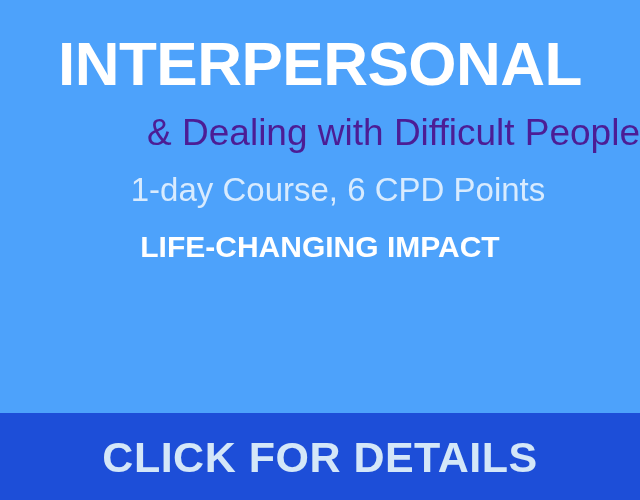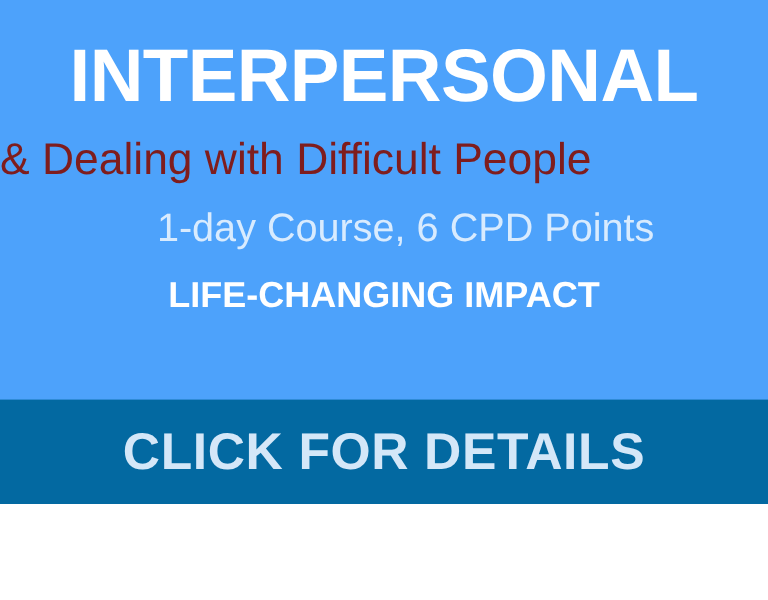--- a/index.html
+++ b/index.html
@@ -9,21 +9,21 @@
   body {
     width: 640px;
     height: 500px;
     overflow: hidden;
     font-family: "Liberation Sans", sans-serif;
   }
 
   #ad-banner {
     position: relative;
     width: 640px;
-    height: 420px;
+    height: 500px;
     background: #4da2fb;
     display: flex;
     flex-direction: column;
     cursor: pointer;
     -webkit-font-smoothing: antialiased;
   }
 
   
   .ad-body {
     flex: 1 1 auto;
@@ -44,22 +44,22 @@
     font-size: 63px;
     line-height: 72px;
     letter-spacing: -0.5px;
     white-space: nowrap;
   }
   .headline-line-1 { font-size: 62px; }
   .headline-line-2 { font-size: 63px; }
 
   .subhead {
     width: 100%;
-    text-align: left;
-    color: #7f1d1d;
+    text-align: right;
+    color: #4c1d95;
     font-weight: 300;
     font-size: 37px;
     line-height: 50px;
     margin-top: 8px;
     white-space: nowrap;
   }
 
   .detail-line {
     width: 100%;
     text-align: center;
@@ -81,21 +81,21 @@
     line-height: 40px;
     margin-top: 12px;
     white-space: nowrap;
   }
 
   
   .cta-bar {
     flex: 0 0 87px;
     height: 87px;
     width: 100%;
-    background: #0369a1;
+    background: #1d4ed8;
     display: flex;
     align-items: center;
     justify-content: center;
   }
 
   .cta-label {
     color: #d4e7f8;
     font-weight: 700;
     font-size: 43px;
     line-height: 52px;

